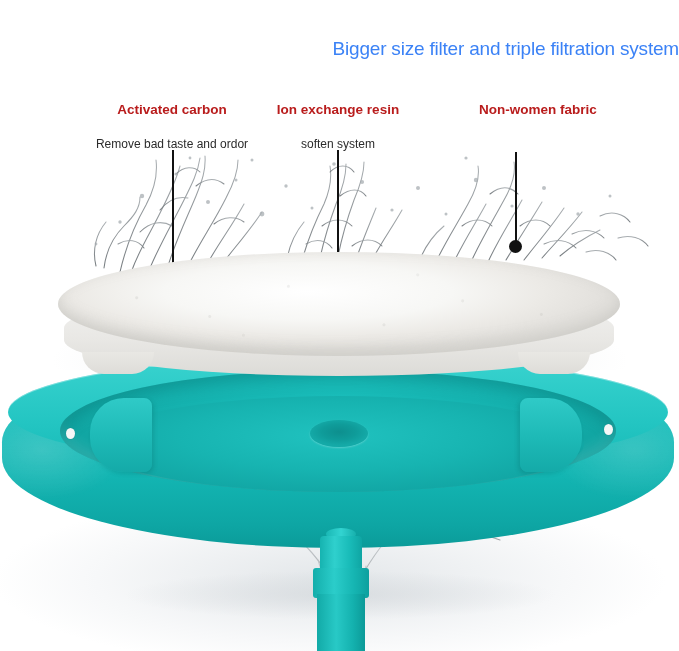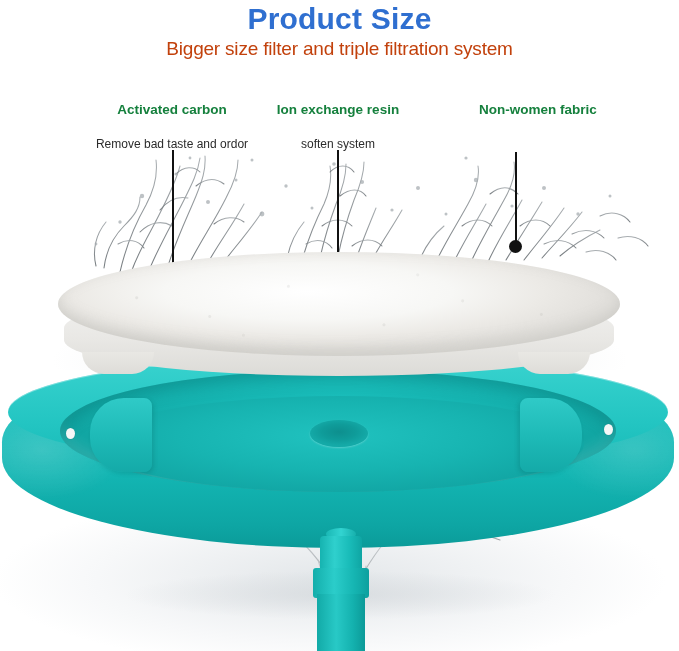--- a/index.html
+++ b/index.html
@@ -28,29 +28,29 @@
 
   
   .title {
     position:absolute; left:0; top:2px; width:679px;
     text-align:center;
     font-size:30px; font-weight:bold; letter-spacing:.2px;
     color:#2f6fd0;
   }
   .subtitle {
     position:absolute; left:0; top:38px; width:679px;
-    text-align:center;
+    text-align:right;
     font-size:19px; font-weight:400; letter-spacing:-.2px;
-    color:#c2410c;
+    color:#3b82f6;
   }
 
   
   .callout { position:absolute; text-align:center; }
   .callout .ttl {
-    font-size:13.5px; font-weight:bold; color:#15803d;
+    font-size:13.5px; font-weight:bold; color:#b91c1c;
     white-space:nowrap; line-height:16px;
   }
   .callout .sub {
     font-size:12px; font-weight:400; color:#2b2b2b;
     white-space:nowrap; line-height:16px; margin-top:18px;
   }
   #callout-carbon { left:72px; top:102px; width:200px; }
   #callout-resin  { left:262px; top:102px; width:152px; }
   #callout-fabric { left:452px; top:102px; width:172px; }
 
@@ -183,21 +183,20 @@
   }
 </style>
 </head>
 <body>
 
 <div id="stage">
 
   <div class="bg-shade2"></div>
   <div class="bg-shade"></div>
 
-  <div class="title">Product Size</div>
   <div class="subtitle">Bigger size filter and triple filtration system</div>
 
   <svg id="splash" viewBox="0 0 679 651" xmlns="http://www.w3.org/2000/svg">
     <defs>
       <linearGradient id="wfade" x1="0" y1="0" x2="0" y2="1">
         <stop offset="0%" stop-color="#9aa0a4" stop-opacity="0.85"></stop>
         <stop offset="100%" stop-color="#6f7579" stop-opacity="0.95"></stop>
       </linearGradient>
       <linearGradient id="wfade2" x1="0" y1="0" x2="0" y2="1">
         <stop offset="0%" stop-color="#b4b9bd" stop-opacity="0.8"></stop>

